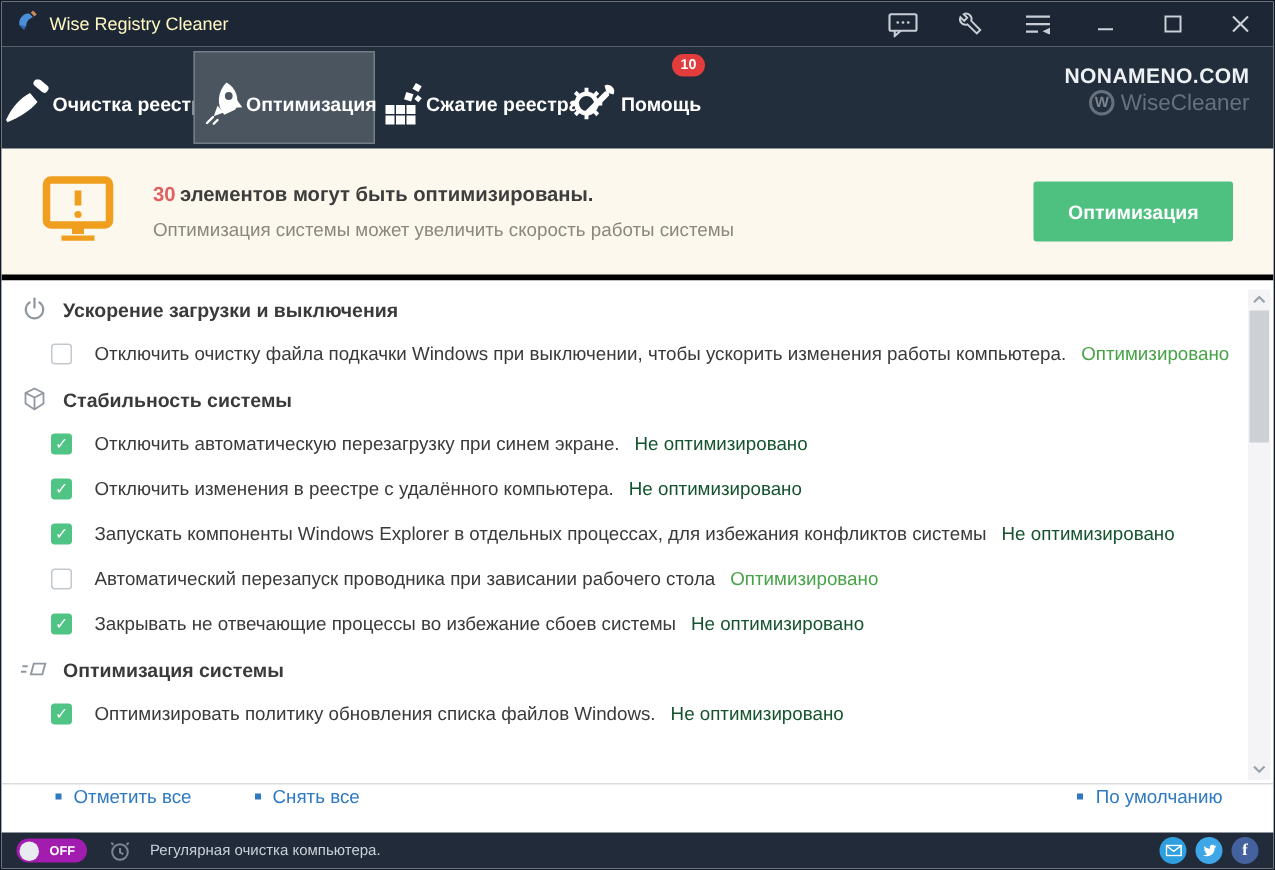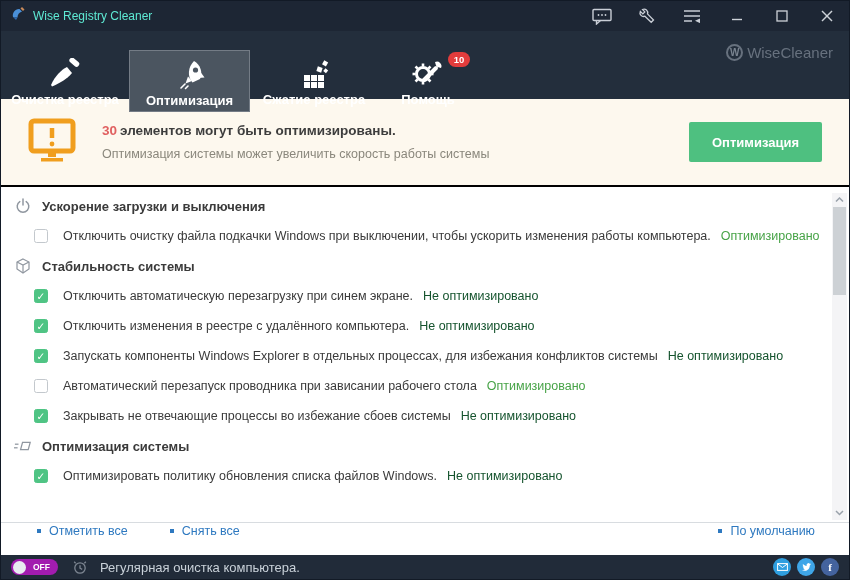--- a/index.html
+++ b/index.html
@@ -3,39 +3,39 @@
 <meta charset="utf-8">
 <style>
   * { box-sizing: border-box; margin: 0; padding: 0; }
   html,body { width: 850px; height: 580px; }
   body { font-family: "Liberation Sans", "DejaVu Sans", sans-serif; background:#000; }
   .window { width:850px; height:580px; display:flex; flex-direction:column; border:1px solid #121a26; background:#fff; overflow:hidden; }
 
   
   .titlebar { height:30px; background:#1d2634; display:flex; align-items:center; flex:0 0 auto; }
   .tb-left { display:flex; align-items:center; gap:7px; padding-left:9px; flex:1; }
-  .tb-title { color:#5eead4; font-size:12px; }
+  .tb-title { color:#fef9c3; font-size:12px; }
   .tb-right { display:flex; }
   .tb-btn { width:45px; height:30px; display:flex; align-items:center; justify-content:center; cursor:default; }
 
   
   .navbar { height:68px; background:#232e3c; position:relative; display:flex; flex:0 0 auto; }
-  .tab { width:128px; height:62px; margin-top:19px; display:flex; flex-direction:column; align-items:center; justify-content:flex-start; padding-top:7px; position:relative; }
+  .tab { width:128px; height:62px; margin-top:3px; display:flex; flex-direction:row; align-items:center; justify-content:flex-start; padding-top:7px; position:relative; }
   .tab .tab-icon { height:34px; display:flex; align-items:center; justify-content:center; }
   .tab .tab-label { color:#fff; font-size:13px; font-weight:bold; margin-top:1px; white-space:nowrap; }
   .tab.active { background:#4b5560; border:1px solid #747c86; width:121px; }
   .tab-help { width:100px; }
   .badge { position:absolute; top:2px; right:8px; min-width:22px; height:15px; border-radius:8px; background:#e23c3c; color:#fff; font-size:9.5px; font-weight:bold; display:flex; align-items:center; justify-content:center; padding:0 4px; }
   .branding { position:absolute; right:16px; top:11px; text-align:right; }
   .brand-site { color:#eef1f4; font-size:14px; font-weight:bold; letter-spacing:.3px; }
   .brand-prod { display:flex; align-items:center; justify-content:flex-end; gap:4px; margin-top:2px; color:#67717e; font-size:15px; }
   .w-circle { width:17px; height:17px; border:2px solid #67717e; border-radius:50%; display:flex; align-items:center; justify-content:center; font-size:10px; font-weight:bold; color:#7a8490; }
 
   
-  .banner { height:88px; background:#fdf8ee; border-bottom:2px solid #000000; display:flex; align-items:center; padding:0 27px; flex:0 0 auto; }
+  .banner { height:88px; background:#fdf8ee; border-bottom:4px solid #000000; display:flex; align-items:center; padding:0 27px; flex:0 0 auto; }
   .banner-texts { margin-left:26px; }
   .banner-head { font-size:13.5px; font-weight:bold; color:#3d3d3d; }
   .banner-count { color:#e06060; margin-right:3px; }
   .banner-sub { font-size:12.5px; color:#8a877c; margin-top:9px; }
   .banner-spacer { flex:1; }
   .opt-button { width:133px; height:40px; background:#4ec080; color:#fff; font-size:13px; font-weight:bold; border:none; border-radius:2px; font-family:inherit; cursor:pointer; }
 
   
   .content { flex:1 1 auto; background:#fff; position:relative; padding-top:4px; overflow:hidden; }
   .row { height:30px; display:flex; align-items:center; white-space:nowrap; }
@@ -62,21 +62,21 @@
   .flink .bullet { width:4px; height:4px; background:#2e79c0; margin-right:8px; }
   .flink + .flink { margin-left:42px; }
   .flink.right { margin-left:auto; }
 
   
   .statusbar { height:24px; background:#212b39; display:flex; align-items:center; padding:0 10px; flex:0 0 auto; }
   .toggle { width:47px; height:16px; border-radius:9px; background:#a21caf; position:relative; flex:0 0 auto; cursor:pointer; }
   .toggle .knob { position:absolute; left:2px; top:1.5px; width:13px; height:13px; border-radius:50%; background:#e8ecf0; }
   .toggle .toggle-text { position:absolute; right:8px; top:50%; transform:translateY(-50%); color:#fff; font-size:8.5px; font-weight:bold; }
   .sb-clock { margin-left:14px; display:flex; align-items:center; }
-  .sb-text { margin-left:12px; color:#c9d1d9; font-size:13px; }
+  .sb-text { margin-left:12px; color:#c9d1d9; font-size:10px; }
   .sb-social { margin-left:auto; display:flex; gap:6px; align-items:center; }
   .soc { width:18px; height:18px; border-radius:50%; display:flex; align-items:center; justify-content:center; cursor:pointer; }
   .soc-mail { background:#2f9fe0; }
   .soc-tw { background:#3fa6e8; }
   .soc-fb { background:#44639e; color:#fff; font-size:11px; font-weight:bold; font-family:"Liberation Serif", serif; }
 </style>
 </head>
 <body>
 
 <div class="window">
@@ -191,20 +191,21 @@
             </g>
           </g>
           <path d="M14 22 L26 10" stroke="#fff" stroke-width="4" stroke-linecap="round"></path>
           <path d="M25 4 a4.5 4.5 0 0 1 6 6 l-3.5 -1 -1.5 -1.5 z" fill="#fff"></path>
         </svg>
       </span>
       <span class="badge">10</span>
       <span class="tab-label">Помощь</span>
     </div>
     <div class="branding">
+      <div class="brand-site">NONAMENO.COM</div>
       <div class="brand-prod">
         <span class="w-circle">W</span>
         <span>WiseCleaner</span>
       </div>
     </div>
   </div>
 
   <div class="banner">
     <span>
       <svg width="48" height="44" viewBox="0 0 48 44">

